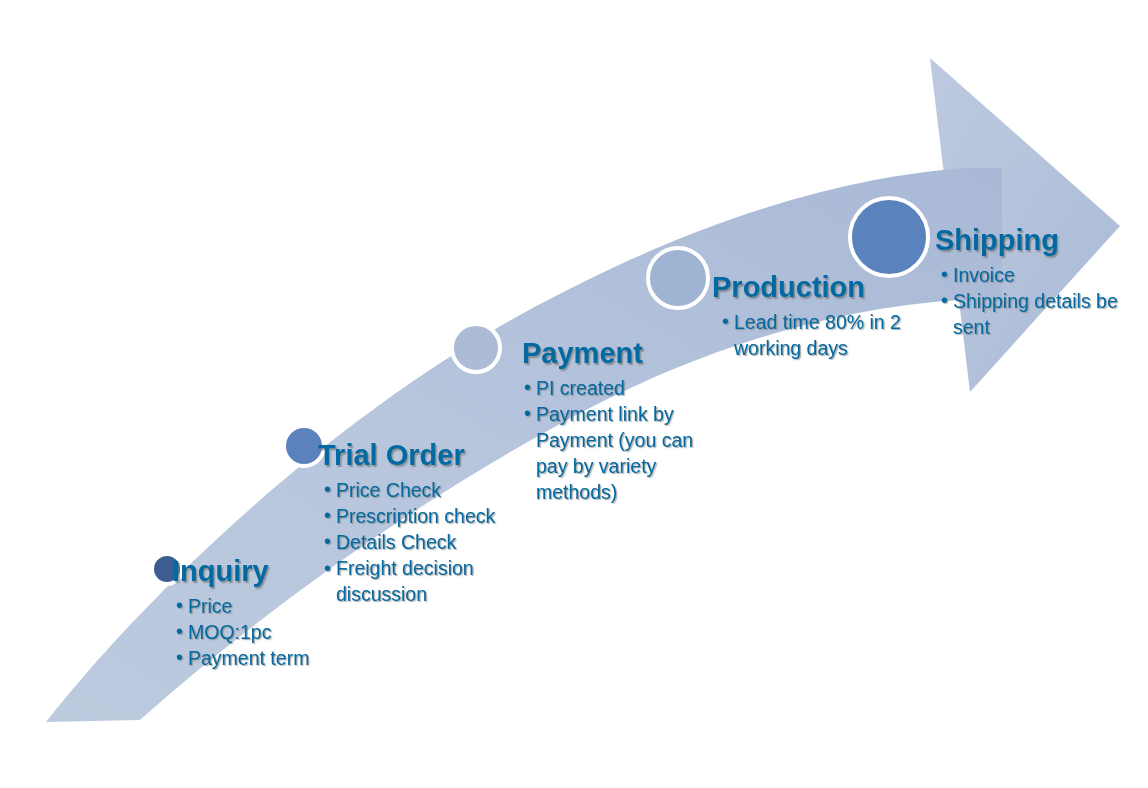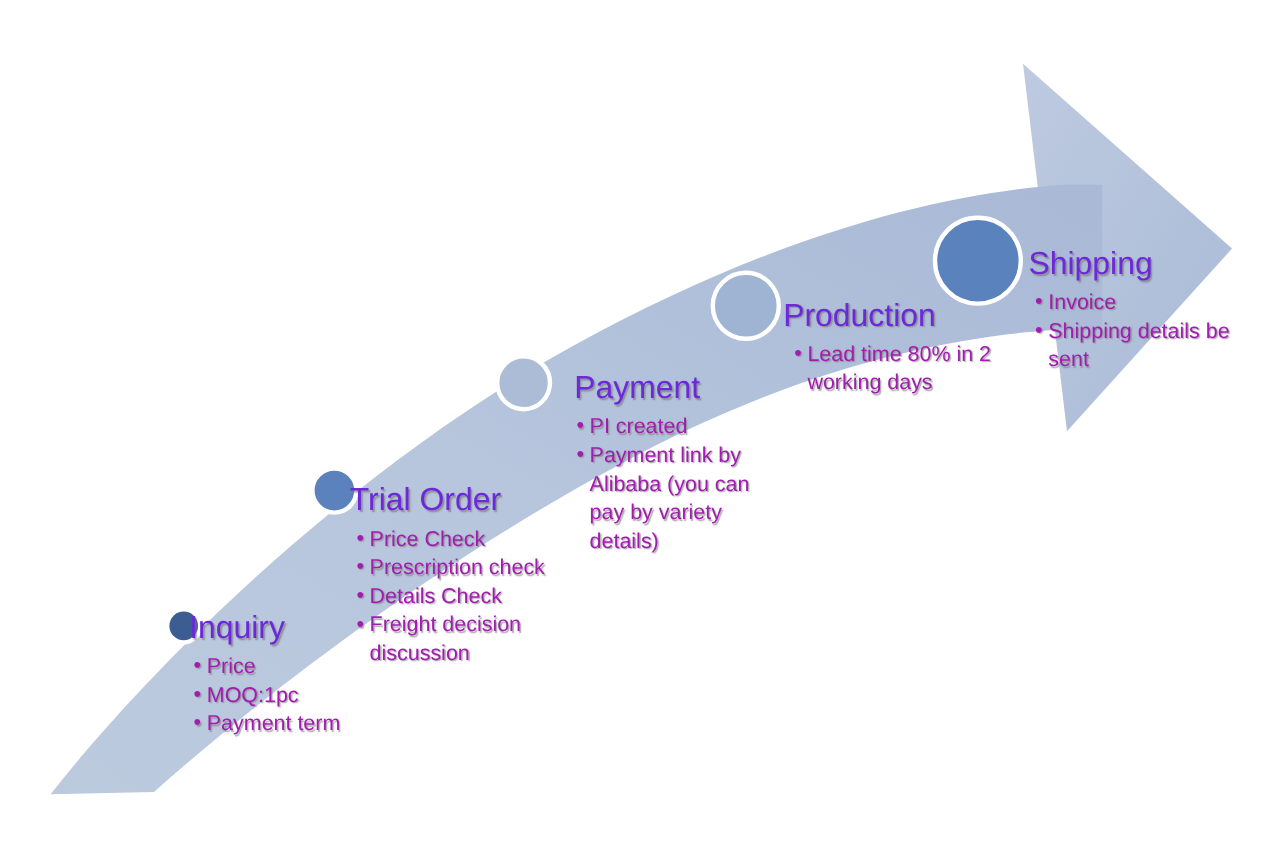--- a/index.html
+++ b/index.html
@@ -27,34 +27,34 @@
     width: 1148px;
     height: 788px;
   }
 
   
   .stage {
     position: absolute;
   }
   .stage-title {
     font-size: 29px;
-    font-weight: 400;
-    color: #6d28d9;
+    font-weight: 700;
+    color: #0369a1;
     line-height: 1.06;
     white-space: nowrap;
     text-shadow: 1.5px 1.5px 1.4px rgba(120,120,120,0.72);
   }
   .stage-bullets {
     margin: 6px 0 0 0;
     padding: 0;
     list-style: none;
   }
   .stage-bullets li {
     font-size: 19.5px;
-    color: #a21caf;
+    color: #0369a1;
     line-height: 1.34;
     padding-left: 12px;
     position: relative;
     text-shadow: 1.2px 1.2px 1.2px rgba(125,125,125,0.7);
   }
   .stage-bullets li::before {
     content: "\2022";
     position: absolute;
     left: 0;
     top: -0.5px;
@@ -152,21 +152,21 @@
       <li>Prescription check</li>
       <li>Details Check</li>
       <li>Freight decision discussion</li>
     </ul>
   </div>
 
   <div class="stage" id="stage-payment">
     <div class="stage-title">Payment</div>
     <ul class="stage-bullets">
       <li>PI created</li>
-      <li>Payment link by Alibaba (you can pay by variety details)</li>
+      <li>Payment link by Payment (you can pay by variety methods)</li>
     </ul>
   </div>
 
   <div class="stage" id="stage-production">
     <div class="stage-title">Production</div>
     <ul class="stage-bullets">
       <li>Lead time 80% in 2 working days</li>
     </ul>
   </div>
 

